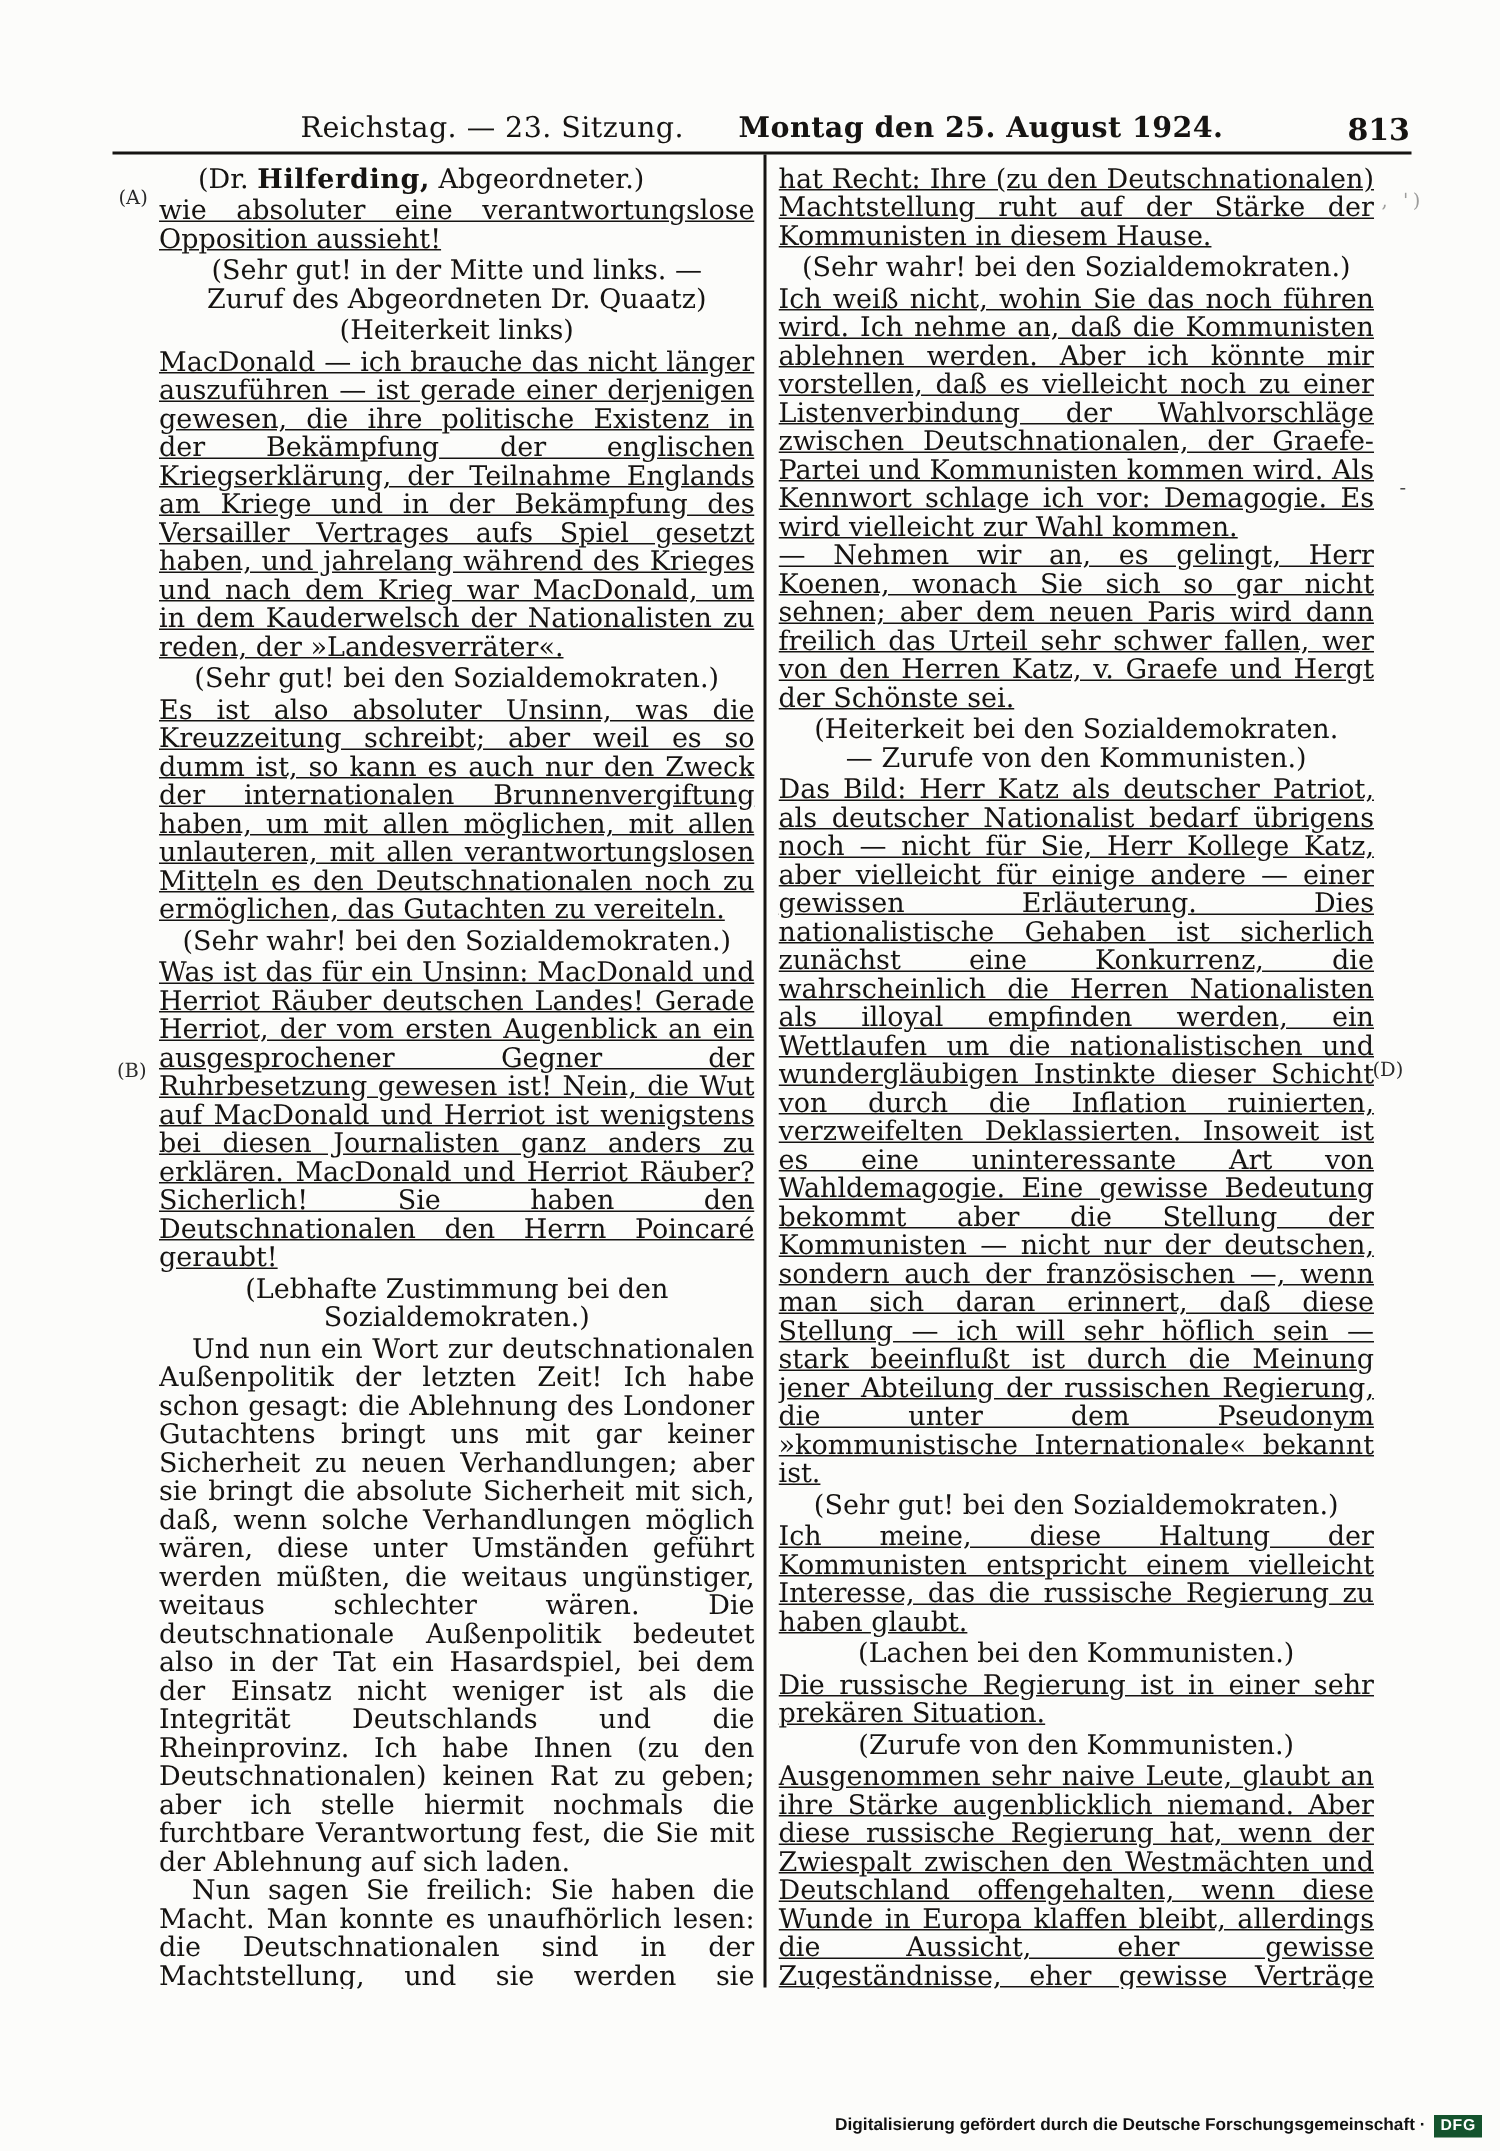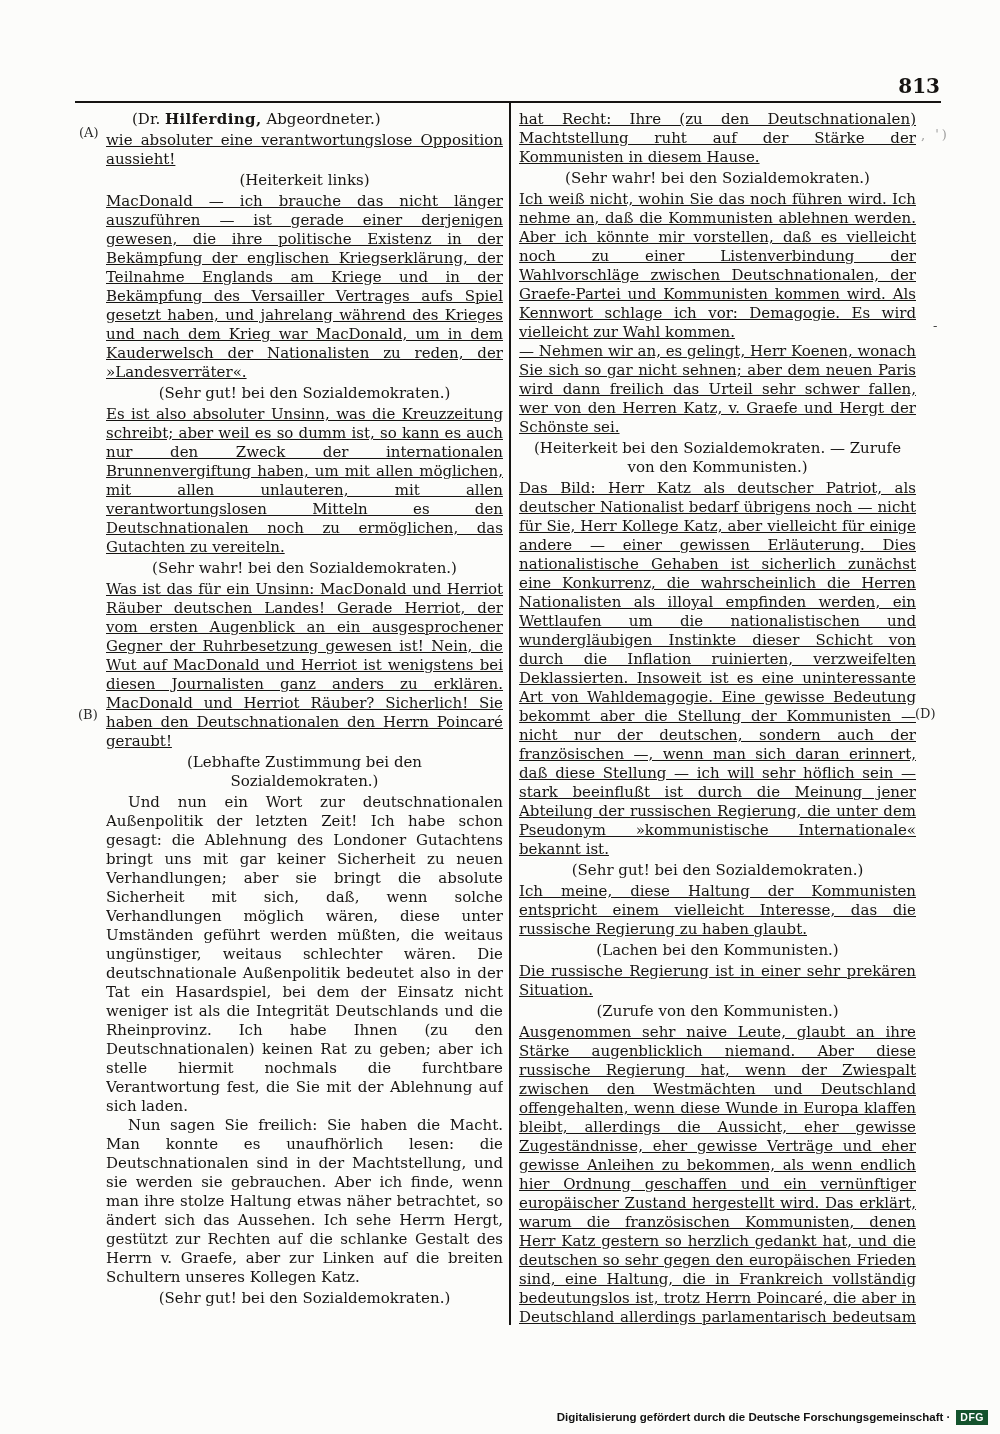--- a/index.html
+++ b/index.html
@@ -26,21 +26,21 @@
   }
   .header-rule{
     position:absolute;top:101px;left:75px;width:866px;height:2px;background:#161412;
   }
   .column-divider{
     position:absolute;top:103px;left:509px;width:2px;height:1222px;background:#161412;
   }
   
   .col{
     position:absolute;top:110px;width:397px;max-height:1216px;overflow:hidden;
-    font-size:15px;line-height:19px;
+    font-size:18px;line-height:19px;
     text-align:justify;
     hyphens:auto;-webkit-hyphens:auto;
   }
   .col-left{left:106px;}
   .col-right{left:519px;}
   .col p{margin:0;}
   .col p.stage{text-align:center;margin:2px 14px;}
   .col p.body{text-indent:0;text-decoration:underline;}
   .col p.body-indent{text-indent:22px;}
   .col p.speaker{text-align:left;padding-left:26px;margin-bottom:2px;}
@@ -67,33 +67,38 @@
     display:inline-block;padding:1px 4px 2px 4px;
     color:#fff;font-size:10.5px;font-weight:bold;letter-spacing:.5px;
     font-family:"Liberation Sans","DejaVu Sans",sans-serif;
   }
 </style>
 </head>
 <body>
 
 <div class="page">
 
+  <div class="header-row">
+    <span class="header-part header-sitting">Reichstag. — 23. Sitzung.</span>
+    <span class="header-part header-date">Montag den 25. August 1924.</span>
+  </div>
   <div class="page-number">813</div>
   <div class="header-rule"></div>
   <div class="column-divider"></div>
 
   <div class="margin-letter margin-a">(A)</div>
   <div class="margin-letter margin-b">(B)</div>
   <div class="margin-letter margin-c">, ')</div>
   <div class="margin-letter margin-d">(D)</div>
   <div class="scan-mark mark-dash">-</div>
 
   <div class="col col-left">
       <p class="speaker">(Dr. <b>Hilferding,</b> Abgeordneter.)</p>
       <p class="body">wie absoluter eine verantwortungslose Opposition aussieht!</p>
+      <p class="stage">(Sehr gut! in der Mitte und links. — Zuruf des Abgeordneten Dr. Quaatz)</p>
       <p class="stage">(Heiterkeit links)</p>
       <p class="body">MacDonald — ich brauche das nicht länger auszuführen — ist gerade einer derjenigen gewesen, die ihre politische Existenz in der Bekämpfung der englischen Kriegserklärung, der Teilnahme Englands am Kriege und in der Bekämpfung des Versailler Vertrages aufs Spiel gesetzt haben, und jahrelang während des Krieges und nach dem Krieg war MacDonald, um in dem Kauderwelsch der Nationalisten zu reden, der »Landesverräter«.</p>
       <p class="stage">(Sehr gut! bei den Sozialdemokraten.)</p>
       <p class="body">Es ist also absoluter Unsinn, was die Kreuzzeitung schreibt; aber weil es so dumm ist, so kann es auch nur den Zweck der internationalen Brunnenvergiftung haben, um mit allen möglichen, mit allen unlauteren, mit allen verantwortungslosen Mitteln es den Deutschnationalen noch zu ermöglichen, das Gutachten zu vereiteln.</p>
       <p class="stage">(Sehr wahr! bei den Sozialdemokraten.)</p>
       <p class="body">Was ist das für ein Unsinn: MacDonald und Herriot Räuber deutschen Landes! Gerade Herriot, der vom ersten Augenblick an ein ausgesprochener Gegner der Ruhrbesetzung gewesen ist! Nein, die Wut auf MacDonald und Herriot ist wenigstens bei diesen Journalisten ganz anders zu erklären. MacDonald und Herriot Räuber? Sicherlich! Sie haben den Deutschnationalen den Herrn Poincaré geraubt!</p>
       <p class="stage">(Lebhafte Zustimmung bei den Sozialdemokraten.)</p>
       <p class="body-indent">Und nun ein Wort zur deutschnationalen Außenpolitik der letzten Zeit! Ich habe schon gesagt: die Ablehnung des Londoner Gutachtens bringt uns mit gar keiner Sicherheit zu neuen Verhandlungen; aber sie bringt die absolute Sicherheit mit sich, daß, wenn solche Verhandlungen möglich wären, diese unter Umständen geführt werden müßten, die weitaus ungünstiger, weitaus schlechter wären. Die deutschnationale Außenpolitik bedeutet also in der Tat ein Hasardspiel, bei dem der Einsatz nicht weniger ist als die Integrität Deutschlands und die Rheinprovinz. Ich habe Ihnen (zu den Deutschnationalen) keinen Rat zu geben; aber ich stelle hiermit nochmals die furchtbare Verantwortung fest, die Sie mit der Ablehnung auf sich laden.</p>
       <p class="body-indent">Nun sagen Sie freilich: Sie haben die Macht. Man konnte es unaufhörlich lesen: die Deutschnationalen sind in der Machtstellung, und sie werden sie gebrauchen. Aber ich finde, wenn man ihre stolze Haltung etwas näher betrachtet, so ändert sich das Aussehen. Ich sehe Herrn Hergt, gestützt zur Rechten auf die schlanke Gestalt des Herrn v. Graefe, aber zur Linken auf die breiten Schultern unseres Kollegen Katz.</p>
       <p class="stage">(Sehr gut! bei den Sozialdemokraten.)</p>

